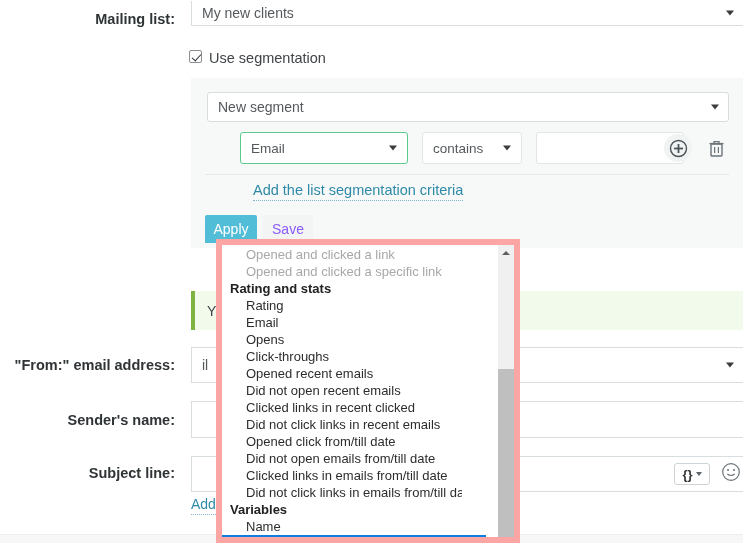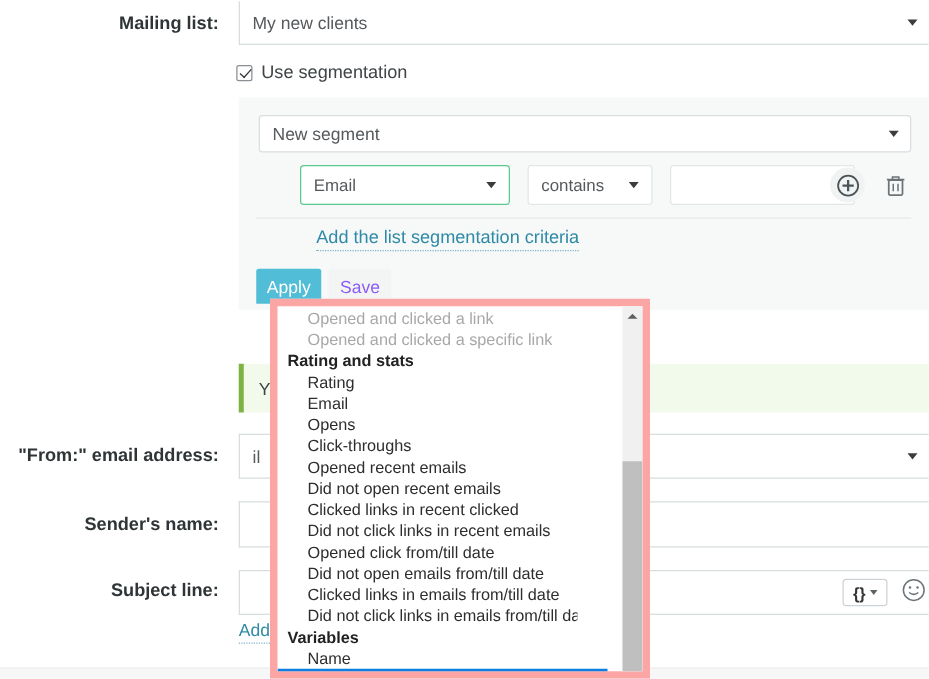--- a/index.html
+++ b/index.html
@@ -52,32 +52,31 @@
     top: 50%;
     transform: translateY(-50%);
     width: 0; height: 0;
     border-left: 4.5px solid transparent;
     border-right: 4.5px solid transparent;
     border-top: 5.5px solid #3c3c3c;
   }
 
   #mailing-list-select {
     left: 191px; top: 1px;
-    width: 552px; height: 35px;
+    width: 552px; height: 25px;
     border-top: none;
     border-right: none;
     border-radius: 0;
   }
 
   
   #use-seg-wrap {
     position: absolute;
     left: 189px; top: 50px;
     display: flex;
-    align-items: center;
   }
   .cb {
     width: 13px; height: 13px;
     box-sizing: border-box;
     border: 1px solid #8a8f94;
     background: #fdfdfd;
     border-radius: 2px;
     position: relative;
     margin-right: 7px;
     flex: none;

